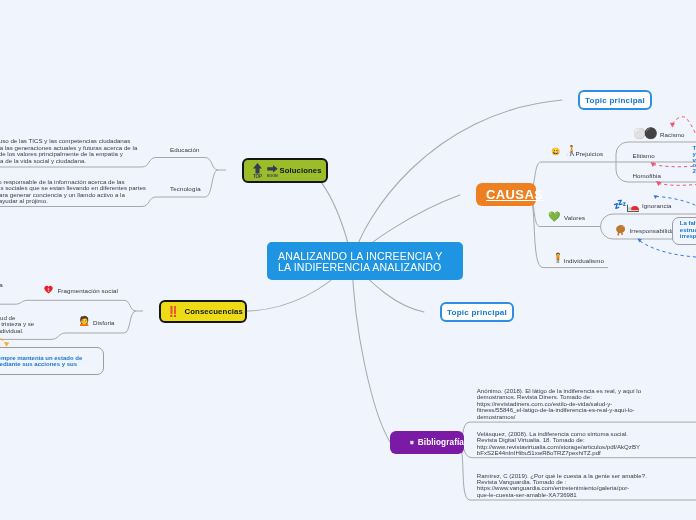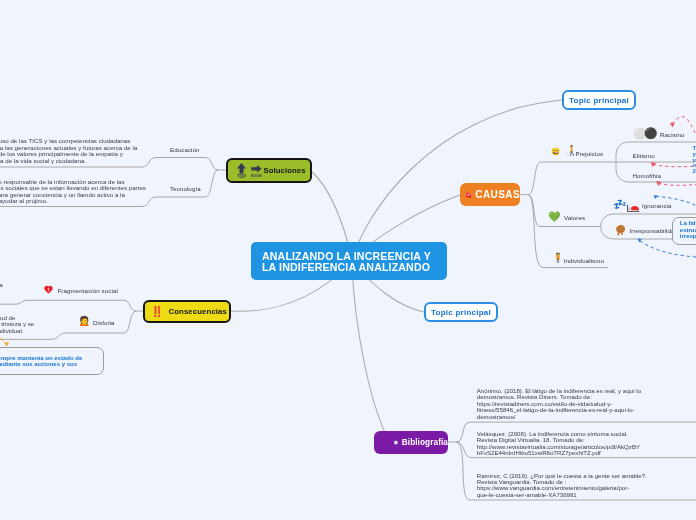--- a/index.html
+++ b/index.html
@@ -2,35 +2,35 @@
 <html><head>
 <meta charset="utf-8">
 <style>
   html,body{margin:0;padding:0;}
   body{width:696px;height:520px;background:#f0f4fd;overflow:hidden;position:relative;
        font-family:"Liberation Sans",sans-serif;}
   #stage{position:absolute;left:0;top:0;width:696px;height:520px;}
   svg.links{position:absolute;left:0;top:0;width:696px;height:520px;pointer-events:none;}
   svg.over{position:absolute;left:0;top:0;width:696px;height:520px;pointer-events:none;z-index:40;}
 
-  .node{position:absolute;box-sizing:border-box;white-space:nowrap;z-index:20;}
+  .node{position:absolute;box-sizing:border-box;white-space:nowrap;z-index:20;margin-left:16px;}
 
   .central{left:251px;top:242px;width:196px;height:38px;background:#1e94e3;border-radius:5px;
-           color:#fff;font-weight:bold;font-size:10.6px;line-height:10.5px;
+           color:#fff;font-weight:normal;font-size:10.6px;line-height:10.5px;
            padding:9px 4px 0 11px;letter-spacing:.15px;}
 
   .cap{display:flex;align-items:center;border-radius:6px;}
   .cap .lbl{font-weight:bold;}
 
   .sol{left:226px;top:158px;width:86px;height:25px;background:#9bbd2a;
        border:2px solid #151515;padding-left:7px;}
   .sol .lbl{font-size:7.7px;color:#141414;letter-spacing:.1px;}
 
   .cau{left:460px;top:183px;width:60px;height:23px;background:#ef8022;padding-left:6px;}
-  .cau .lbl{font-size:10px;color:#fff;letter-spacing:.4px;}
+  .cau .lbl{font-size:13px;color:#fff;letter-spacing:.4px;text-decoration:underline;}
 
   .con{left:143px;top:300px;width:88px;height:23px;background:#eddc15;
        border:2px solid #151515;padding-left:6px;}
   .con .lbl{font-size:7.8px;color:#141414;letter-spacing:.1px;}
 
   .bib{left:374px;top:431px;width:74px;height:23px;background:#7b1ba5;padding-left:20px;}
   .bib .lbl{font-size:8.2px;color:#fff;letter-spacing:.1px;}
 
   .tp{background:#fff;border:2px solid #2e8de4;border-radius:6px;display:flex;
       align-items:center;justify-content:center;}

